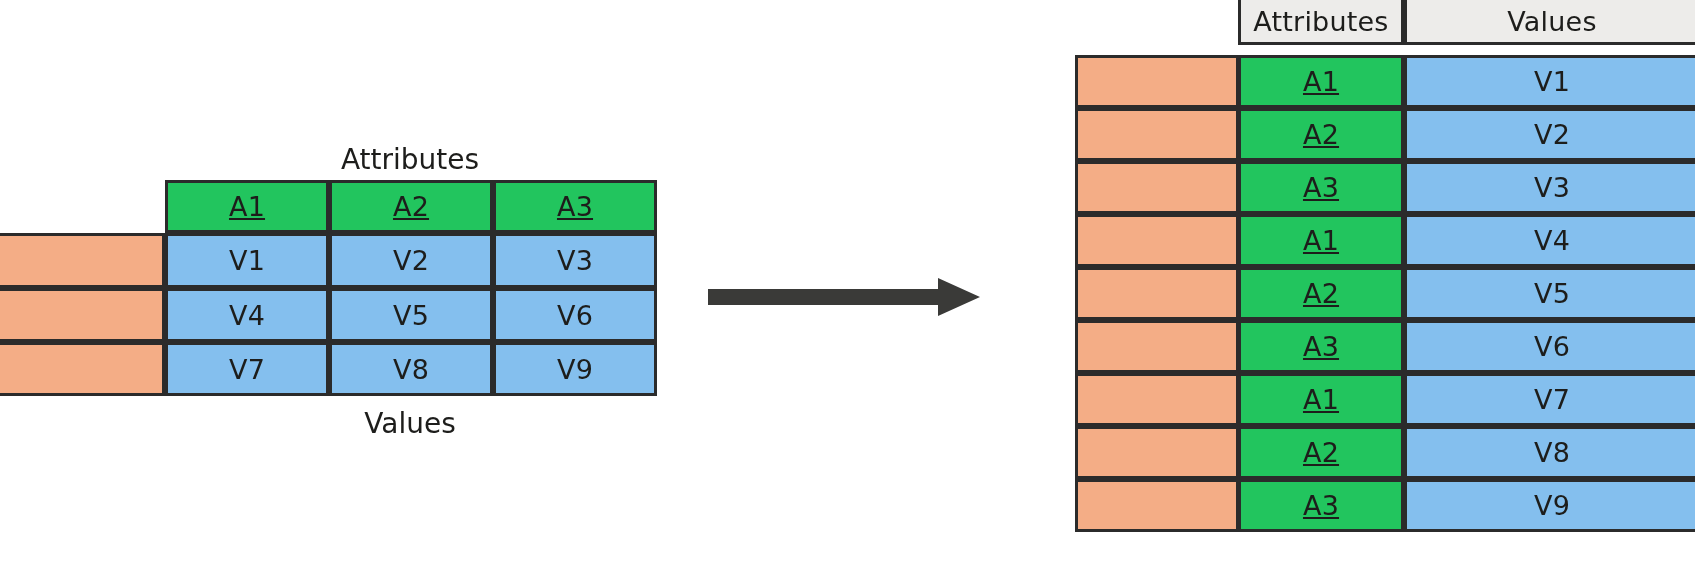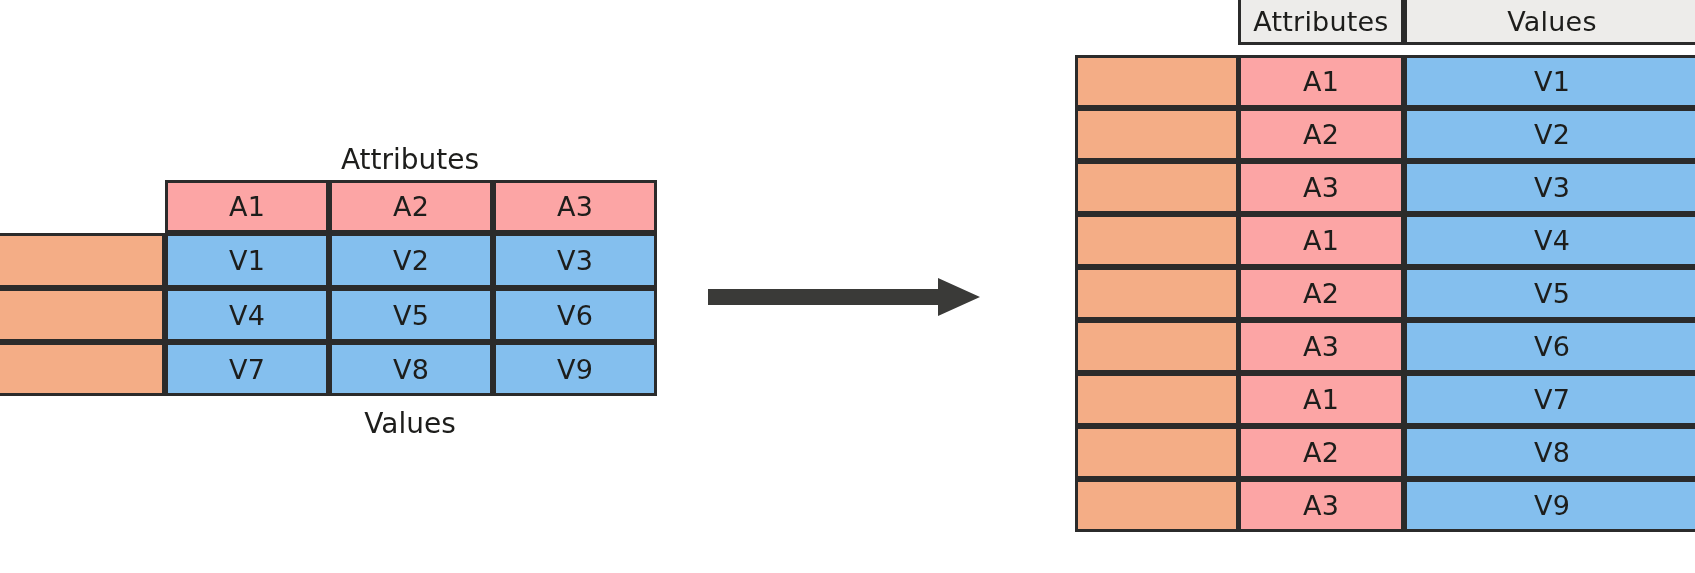--- a/index.html
+++ b/index.html
@@ -32,21 +32,21 @@
     border: 3px solid #2b2b2b;
     display: flex;
     align-items: center;
     justify-content: center;
     font-size: 27px;
     line-height: 1;
     letter-spacing: 0.2px;
     color: #1d1d1b;
     overflow: hidden;
   }
-  .cell.green  { background: #fca5a5; }
+  .cell.green  { background: #22c55e; text-decoration: underline; }
   .cell.blue   { background: #84bfee; }
   .cell.orange { background: #f4ad86; }
   .cell.grey   { background: #edecea; }
 
   .label {
     position: absolute;
     font-size: 28px;
     line-height: 1;
     color: #1d1d1b;
     white-space: nowrap;

